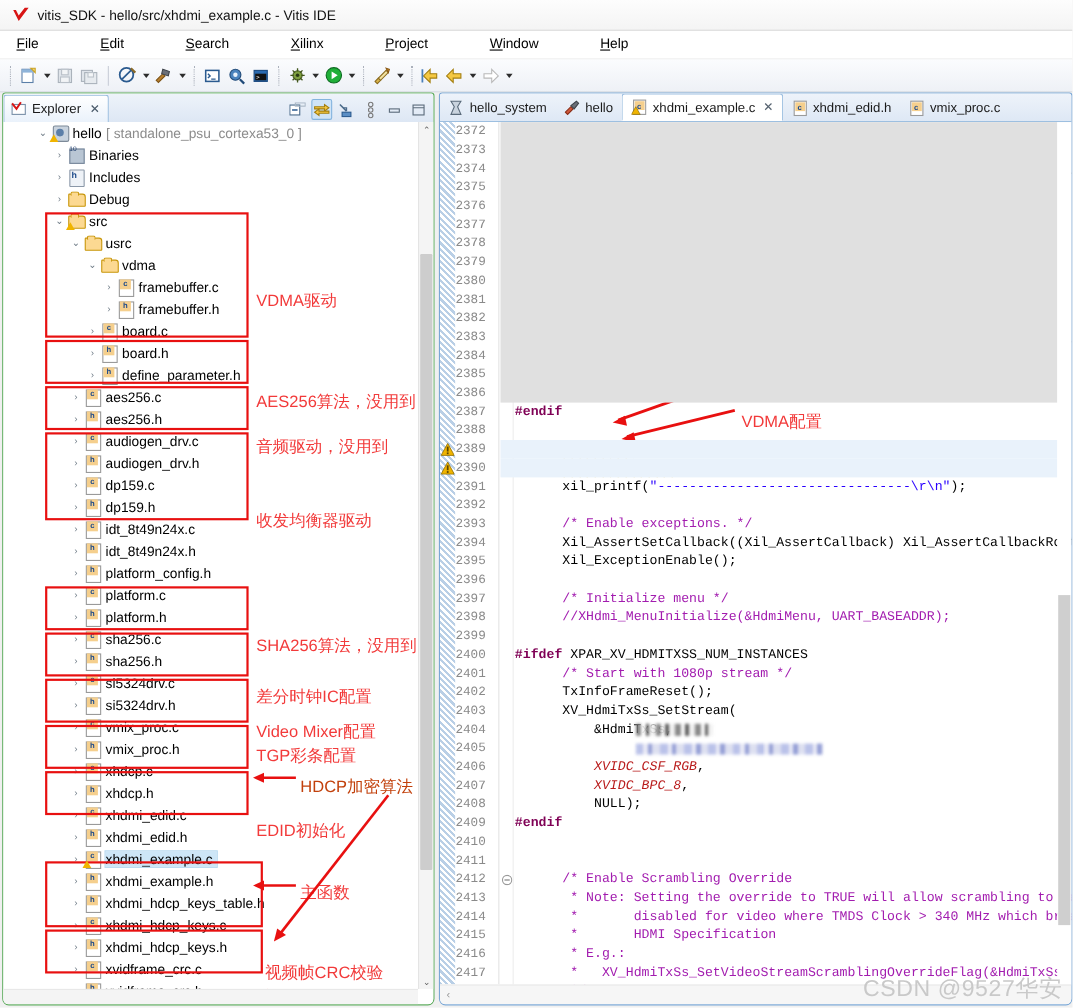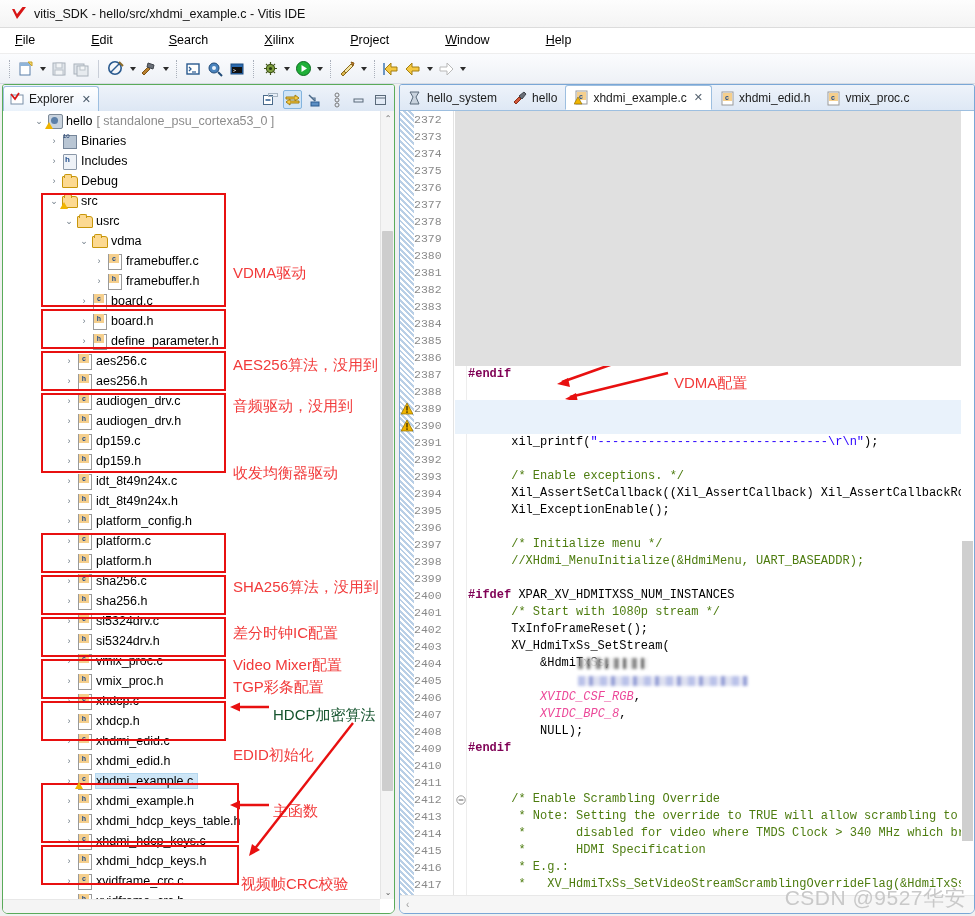--- a/index.html
+++ b/index.html
@@ -239,23 +239,23 @@
   }
   #lines { position:absolute; left:68px; top:0; right:0; }
   .cline { height:17px; line-height:17px; white-space:pre; }
   .lnum { height:17px; line-height:17px; }
   .greyblk { position:absolute; left:55px; right:0; background:#e0e0e0; }
   .hiliterow { position:absolute; left:55px; right:0; height:17px; background:#e9f2fb; }
 
   
   .k  { color:#7f0055; font-weight:bold; }  
   .pp { color:#7f0055; font-weight:bold; }  
-  .cm { color:#4d7c0f; }                    
+  .cm { color:#a21caf; }                    
   .st { color:#2a00ff; }
-  .cst{ color:#ec4899; font-style:italic;margin-top:20px; }
+  .cst{ color:#b91c1c; font-style:italic;margin-top:20px; }
   .warnsquig { text-decoration: underline wavy #c9a227; text-decoration-skip-ink:none; }
 
   #code-hscroll {
     position:absolute; left:0; bottom:0; right:0; height:18px; background:#f6f6f6; border-top:1px solid #e8e8e8;
     display:flex; align-items:center; padding-left:6px; color:#9b9b9b; font-size:10px;
   }
   #watermark {
     position:absolute; right:8px; bottom:1px; color:#c9c9c9; font-size:21px;
     font-family:"Liberation Sans", sans-serif; letter-spacing:.5px;
   }
@@ -666,21 +666,21 @@
           <div class="annbox" style="left: 38px; top: 672px; width: 198px; height: 60px;"></div>
           <div class="annbox" style="left: 38px; top: 734px; width: 198px; height: 40px;"></div>
           <div class="anntext" style="left: 230px; top: 153px; color: rgb(242, 58, 58);">VDMA驱动</div>
           <div class="anntext" style="left: 230px; top: 245px; color: rgb(242, 58, 58);">AES256算法，没用到</div>
           <div class="anntext" style="left: 230px; top: 286px; color: rgb(242, 58, 58);">音频驱动，没用到</div>
           <div class="anntext" style="left: 230px; top: 353px; color: rgb(242, 58, 58);">收发均衡器驱动</div>
           <div class="anntext" style="left: 230px; top: 467px; color: rgb(242, 58, 58);">SHA256算法，没用到</div>
           <div class="anntext" style="left: 230px; top: 513px; color: rgb(242, 58, 58);">差分时钟IC配置</div>
           <div class="anntext" style="left: 230px; top: 545px; color: rgb(242, 58, 58);">Video Mixer配置</div>
           <div class="anntext" style="left: 230px; top: 567px; color: rgb(242, 58, 58);">TGP彩条配置</div>
-          <div class="anntext" style="left: 270px; top: 595px; color: #14532d;">HDCP加密算法</div>
+          <div class="anntext" style="left: 270px; top: 595px; color: #c2410c;">HDCP加密算法</div>
           <div class="anntext" style="left: 230px; top: 635px; color: rgb(242, 58, 58);">EDID初始化</div>
           <div class="anntext" style="left: 270px; top: 691px; color: rgb(242, 58, 58);">主函数</div>
           <div class="anntext" style="left: 238px; top: 764px; color: rgb(242, 58, 58);">视频帧CRC校验</div>
           <div class="anntext" style="left: 238px; top: 786px; color: rgb(242, 58, 58);">没用到</div>
           <div class="annarrow" style="left: 0px; top: 0px; width: 393px; height: 804px;">
             <svg width="393" height="804" style="display:block">
               <g stroke="#e81010" stroke-width="2.4" fill="none">
                 <path d="M266 596 L232 596"></path>
               </g>
               <path d="M227 596 l10 -4.5 l0 9 z" fill="#e81010"></path>

